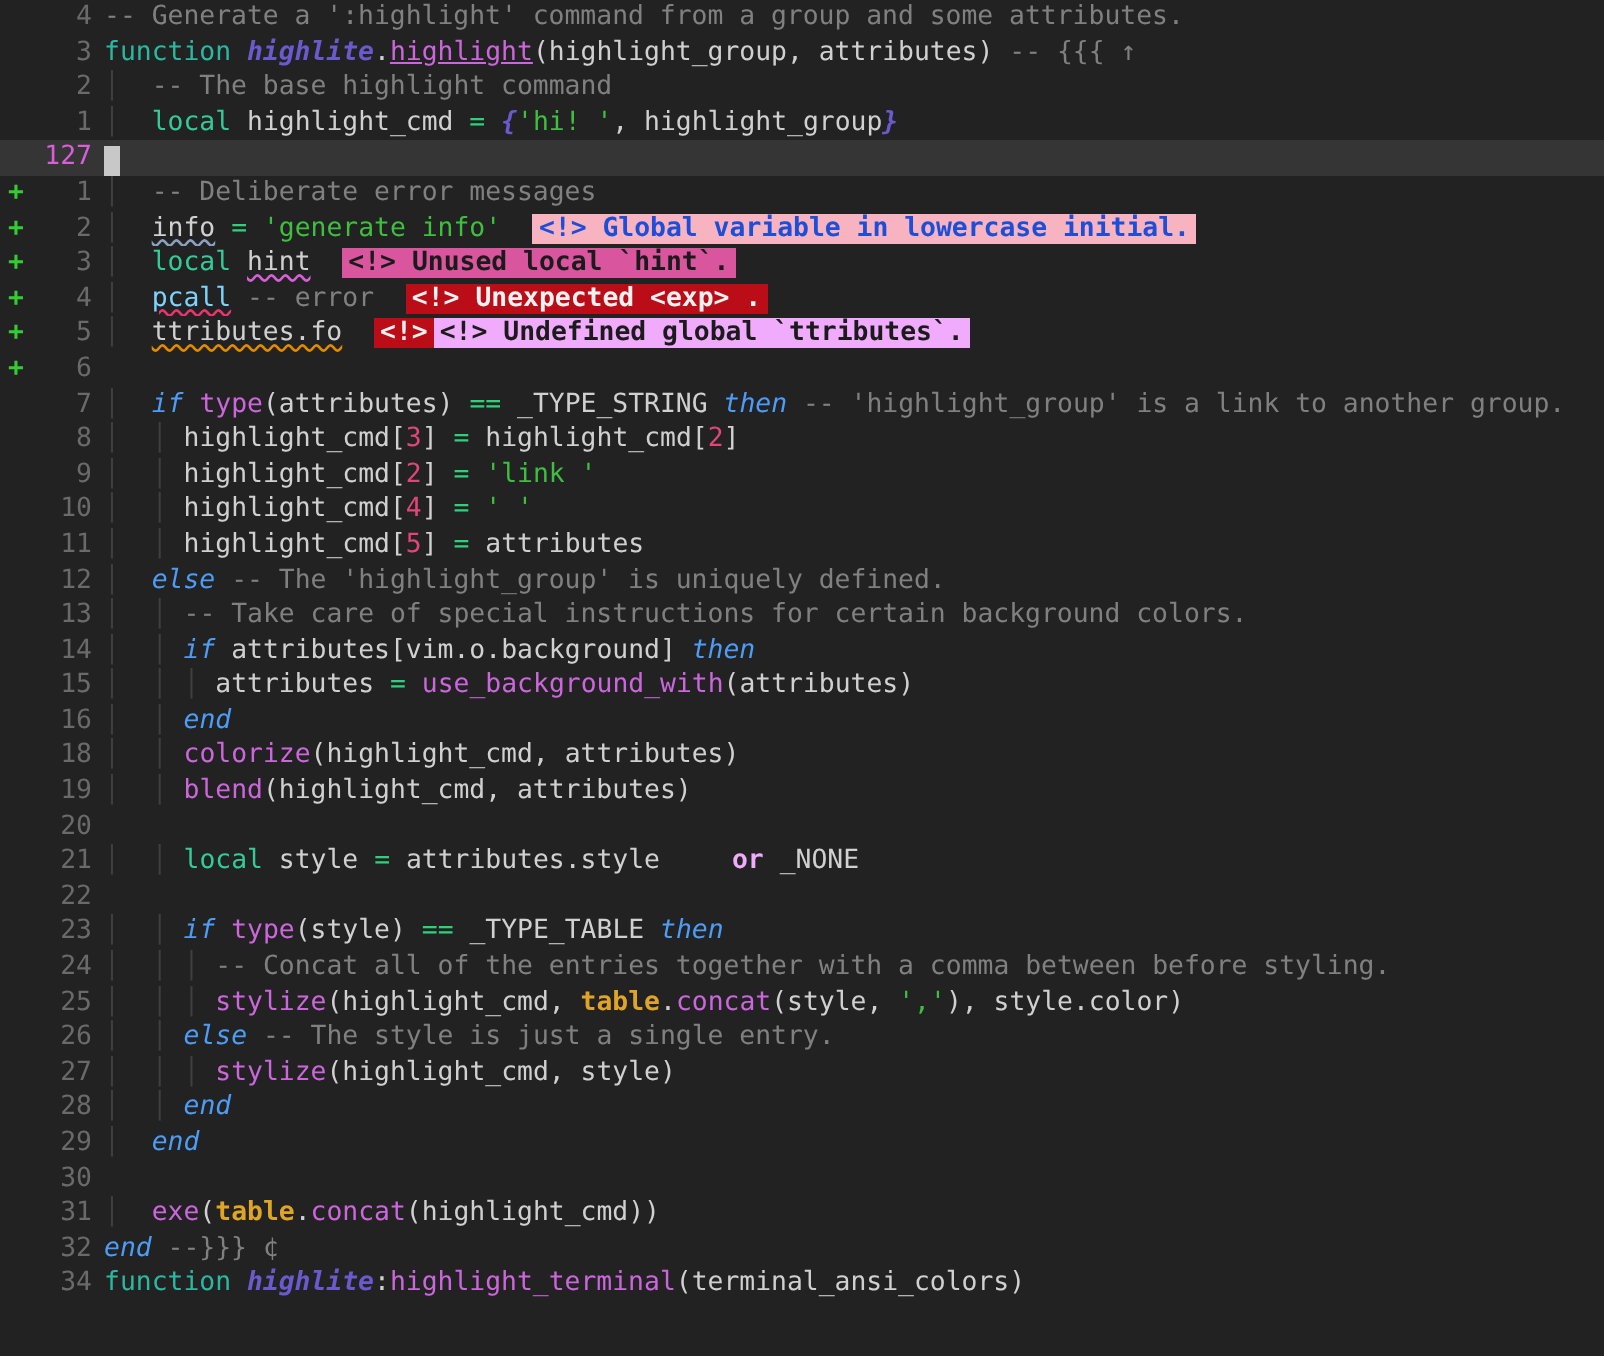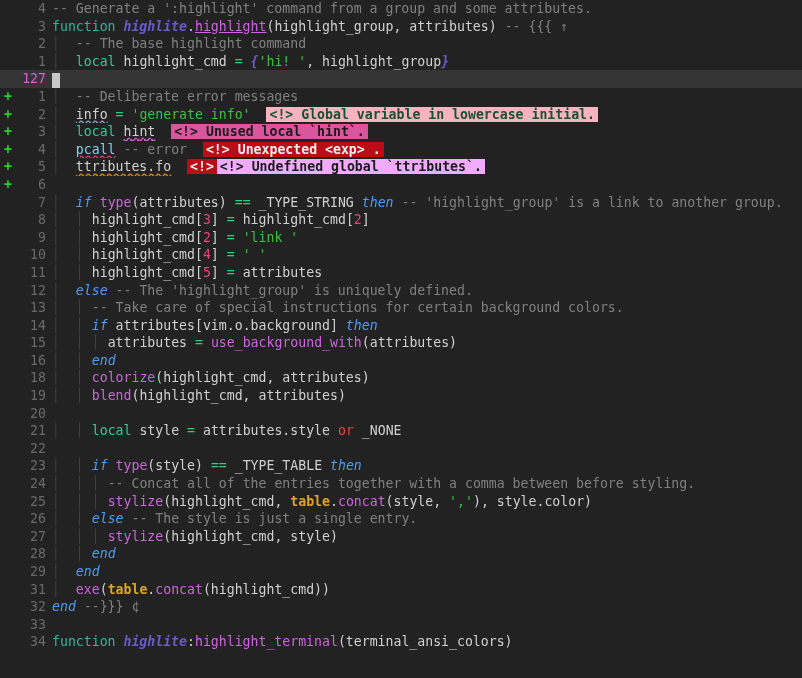--- a/index.html
+++ b/index.html
@@ -67,32 +67,32 @@
   .fn-teal  { color: #2bb8a0; }                         
   .ident    { color: #d0d0d0; }
   .str      { color: #3fbf3f; }
   .op       { color: #2fd07a; }
   .num      { color: #e0457b; }
   .mod      { color: #6a5acd; font-weight: bold; font-style: italic; }      
   .meth     { color: #cc66dd; }                         
   .meth-u   { color: #cc66dd; text-decoration: underline; }
   .call     { color: #cc66dd; }
   .tbl      { color: #e0a526; font-weight: bold; }      
-  .boolop   { color: #ef4444; font-weight: normal; }      
+  .boolop   { color: #f0abfc; font-weight: bold; margin-left: 28px; }      
   .err-ident{ color: #7dd3fc; font-weight: normal; text-decoration: underline wavy #e8336d; }
   .warn-u   { text-decoration: underline wavy #e08a00; }
   .hint-u   { text-decoration: underline wavy #d75fd7; }
   .info-u   { text-decoration: underline wavy #8aa0c0; }
 
   
   .diag {
     padding: 0 3px;
     font-weight: bold;
   }
-  .diag-info  { background: #f8b3c0; color: #14532d; }
+  .diag-info  { background: #f8b3c0; color: #1d4ed8; }
   .diag-hint  { background: #d9559e; color: #1b1b1b; margin-top: 18px; }
   .diag-error { background: #bb0d18; color: #f2f2f2; }
   .diag-sev   { background: #bb0d18; color: #f2f2f2; }
   .diag-warn  { background: #f0abfc; color: #1b1b1b; }
 
   .cursor-block {
     display: inline-block;
     width: 8px;
     height: 15px;
     background: #c8c8c8;
@@ -298,38 +298,38 @@
     <span class="lnum">28</span>
     <span class="code"><span class="ig">│</span>  <span class="ig">│</span> <span class="kw">end</span></span>
   </div>
 
   <div class="line">
     <span class="sign"></span>
     <span class="lnum">29</span>
     <span class="code"><span class="ig">│</span>  <span class="kw">end</span></span>
   </div>
 
+  <div class="line">
+    <span class="sign"></span>
+    <span class="lnum">30</span>
+    <span class="code"></span>
+  </div>
 
   <div class="line">
     <span class="sign"></span>
     <span class="lnum">31</span>
     <span class="code"><span class="ig">│</span>  <span class="call">exe</span><span class="ident">(</span><span class="tbl">table</span><span class="ident">.</span><span class="call">concat</span><span class="ident">(highlight_cmd))</span></span>
   </div>
 
   <div class="line">
     <span class="sign"></span>
     <span class="lnum">32</span>
     <span class="code"><span class="kw">end</span> <span class="cmt">--}}} ¢</span></span>
   </div>
 
-  <div class="line">
-    <span class="sign"></span>
-    <span class="lnum">33</span>
-    <span class="code"></span>
-  </div>
 
   <div class="line">
     <span class="sign"></span>
     <span class="lnum">34</span>
     <span class="code"><span class="fn-teal">function</span> <span class="mod">highlite</span><span class="ident">:</span><span class="meth">highlight_terminal</span><span class="ident">(terminal_ansi_colors)</span></span>
   </div>
 
 </div>
 
 </body></html>

